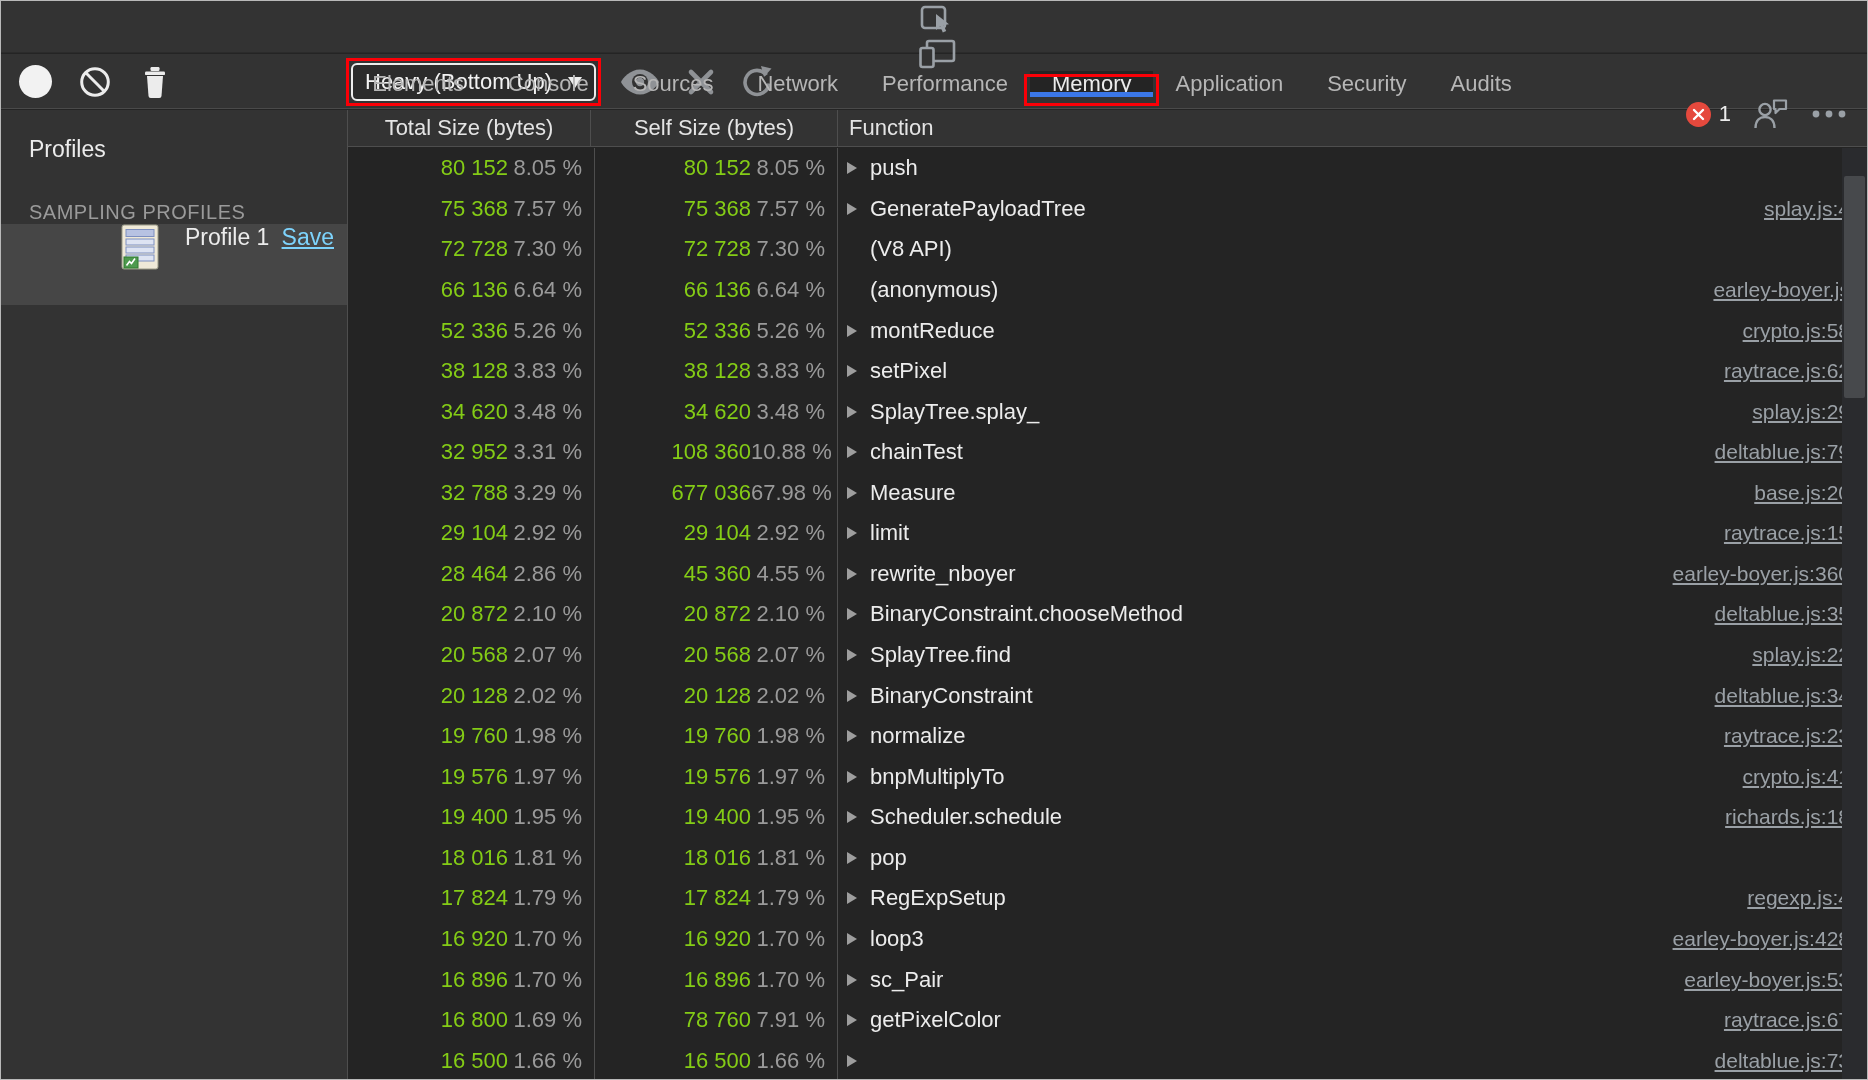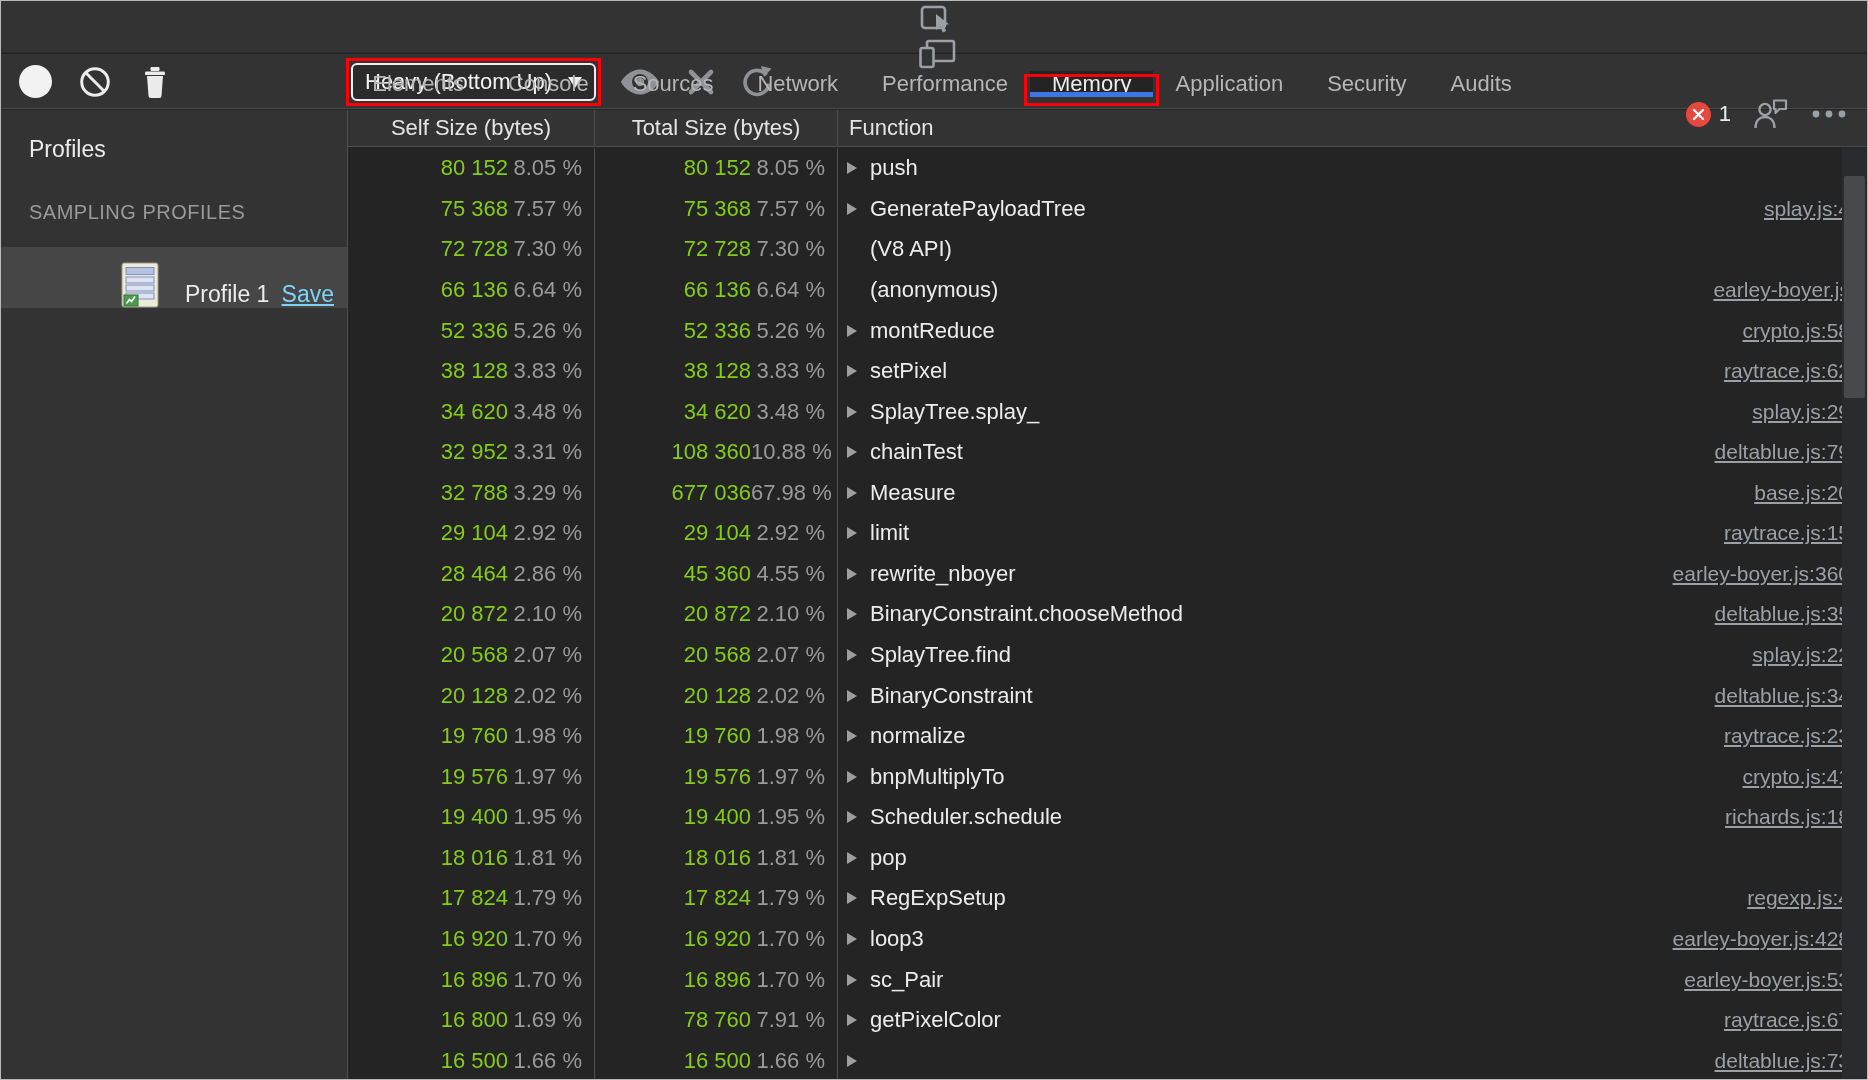--- a/index.html
+++ b/index.html
@@ -49,21 +49,21 @@
     background: #2b2b2b; border: 2px solid #ededed; border-radius: 6px;
     display: flex; align-items: center; justify-content: space-between;
     padding: 16px 12px; font-size: 22px; color: #f2f2f2;
   }
   .dd-caret { width: 0; height: 0; border-top: 11px solid #ececec; border-left: 7px solid transparent; border-right: 7px solid transparent; margin-left: 10px; }
   
   .content { position: absolute; top: 109px; left: 0; right: 0; bottom: 0; display: flex; }
   .sidebar { width: 347px; background: #333333; border-right: 1px solid #4e4e4e; flex: none; }
   .sb-title { padding: 26px 0 0 28px; font-size: 23px; color: #ececec; }
   .sb-section { padding: 38px 0 0 28px; font-size: 20px; color: #9a9a9a; letter-spacing: 0.5px; }
-  .profile-row { margin-top: 23px; height: 61px; background: #464646; display: flex; align-items: flex-end; padding-right: 13px; }
+  .profile-row { height: 81px; background: #464646; display: flex; align-items: flex-start; padding-right: 13px; }
   .profile-icon { margin-left: 120px; flex: none; display: flex; }
   .profile-name { margin-left: 26px; font-size: 23px; color: #ececec; }
   .save-link { margin-left: auto; font-size: 23px; color: #7dd3fc; text-decoration: underline; cursor: pointer; }
   
   .table-area { flex: 1; position: relative; background: #242424; overflow: hidden; }
   .thead { display: flex; height: 37px; background: #333333; border-bottom: 1px solid #4e4e4e; font-size: 22px; color: #e4e4e4; }
   .th { display: flex; align-items: center; justify-content: center; height: 100%; }
   .th-self  { width: 247px; border-right: 1px solid #4e4e4e; }
   .th-total { width: 243px; border-right: 1px solid #4e4e4e; }
   .th-fn    { flex: 1; justify-content: flex-start; padding-left: 11px; }
@@ -233,22 +233,22 @@
             <path d="M5.5 41.5 L8.5 37.5 L10.5 39.5 L14 34.5" stroke="#ffffff" fill="none" stroke-width="1.6"></path>
           </svg>
         </span>
         <span class="profile-name">Profile 1</span>
         <a class="save-link">Save</a>
       </div>
     </aside>
 
     <main class="table-area">
       <div class="thead">
+        <div class="th th-total">Total Size (bytes)</div>
         <div class="th th-self">Self Size (bytes)</div>
-        <div class="th th-total">Total Size (bytes)</div>
         <div class="th th-fn">Function</div>
       </div>
 
       <div class="tbody">
 
           <div class="tr">
             <div class="td td-self">
               <span class="val">80 152</span>
               <span class="pct">8.05 %</span>
             </div>

